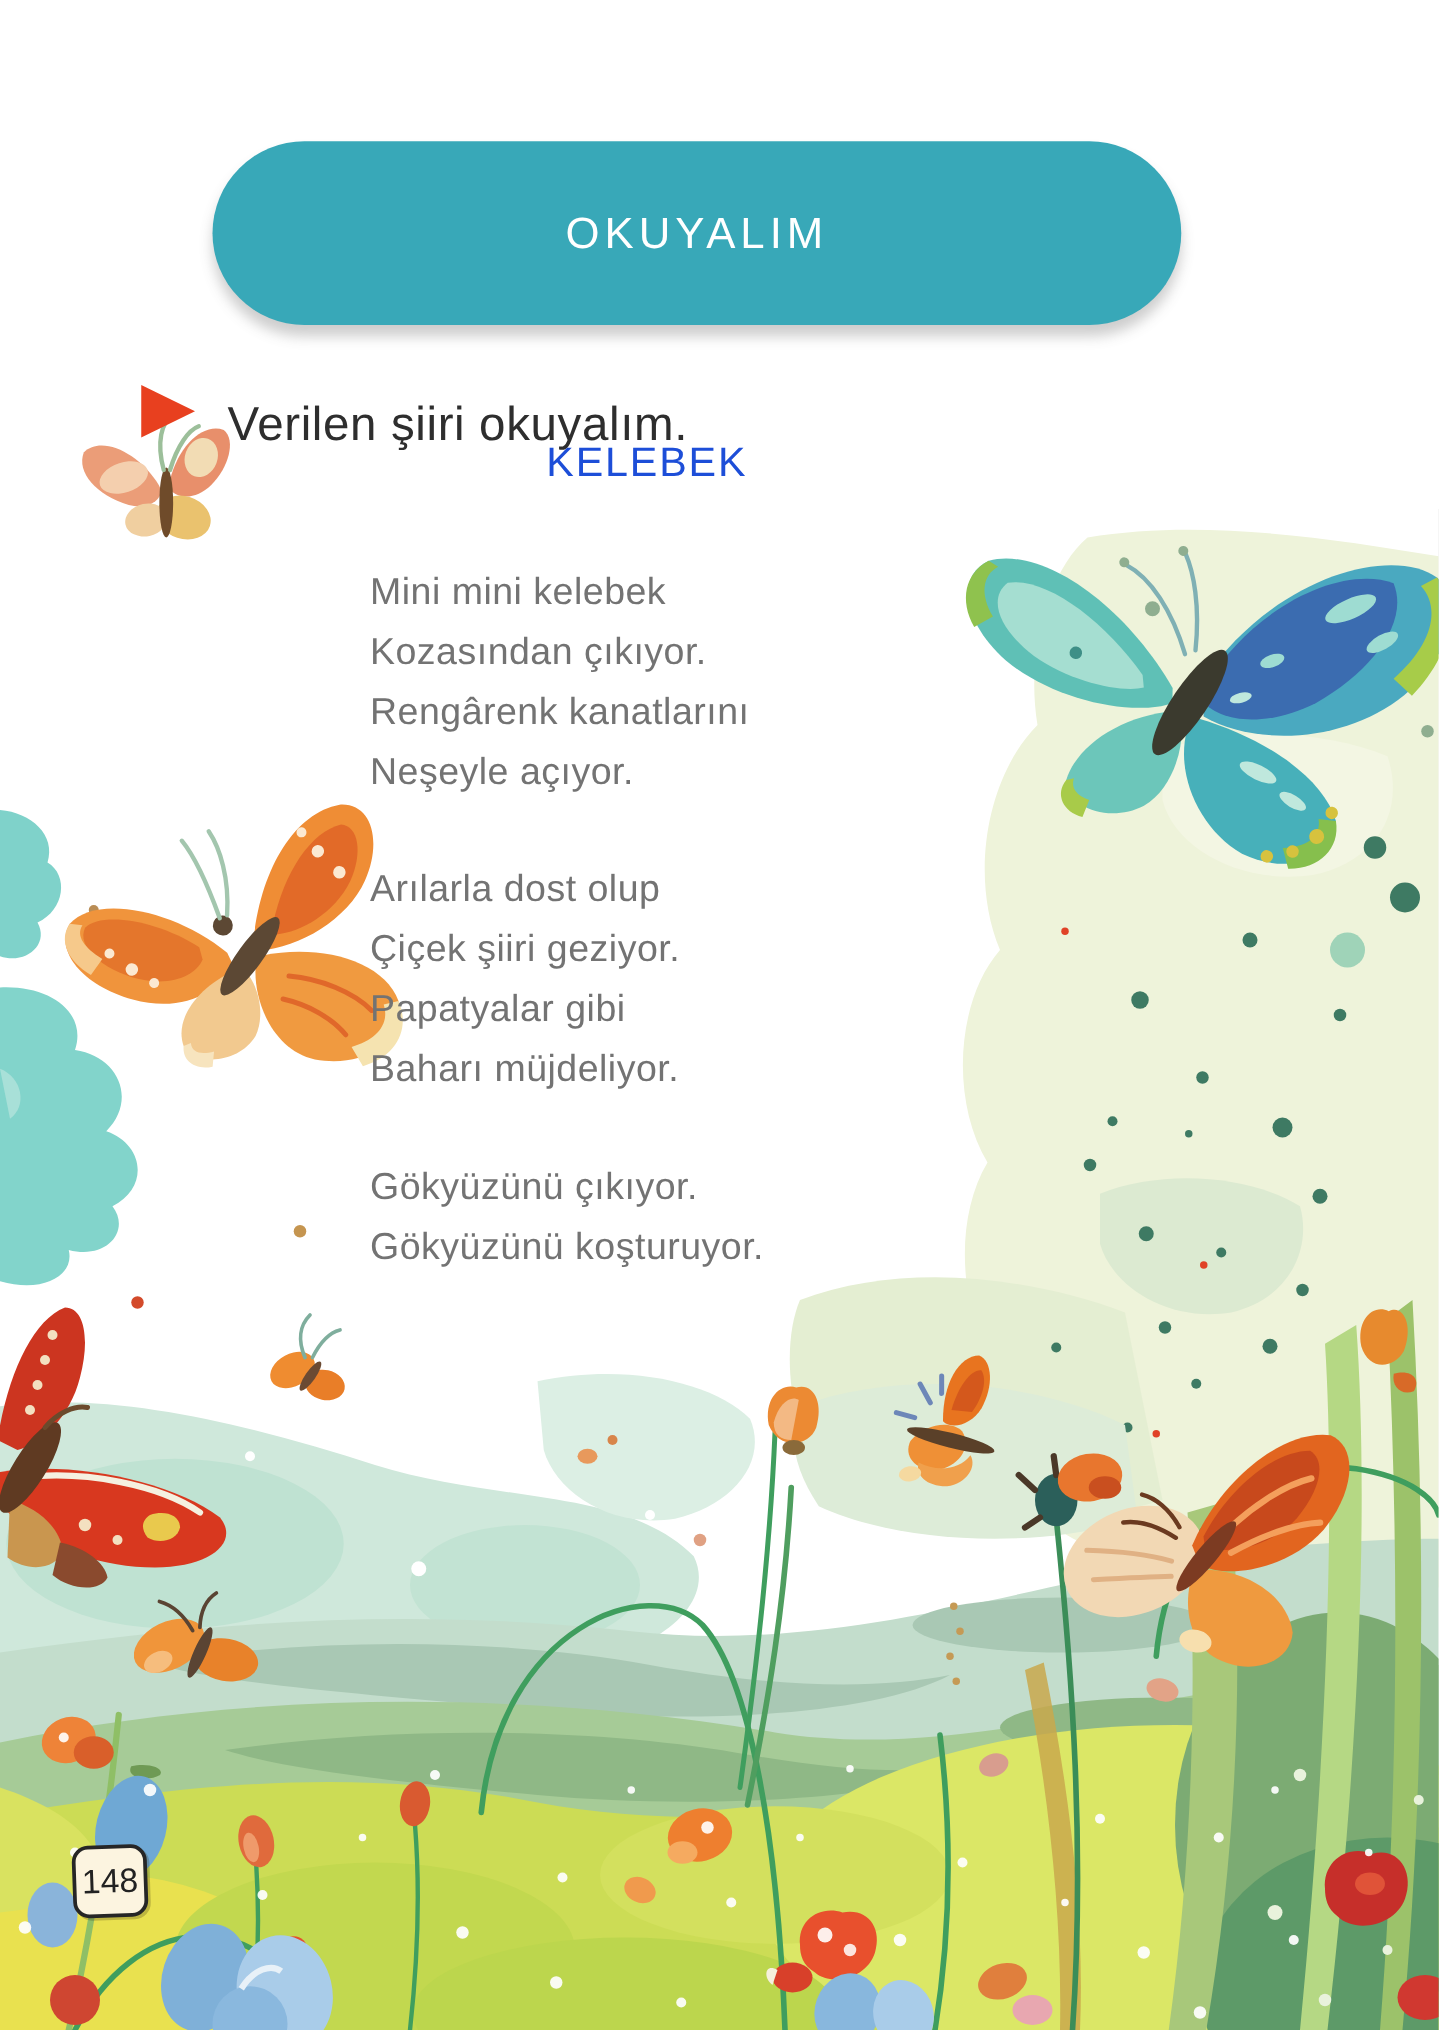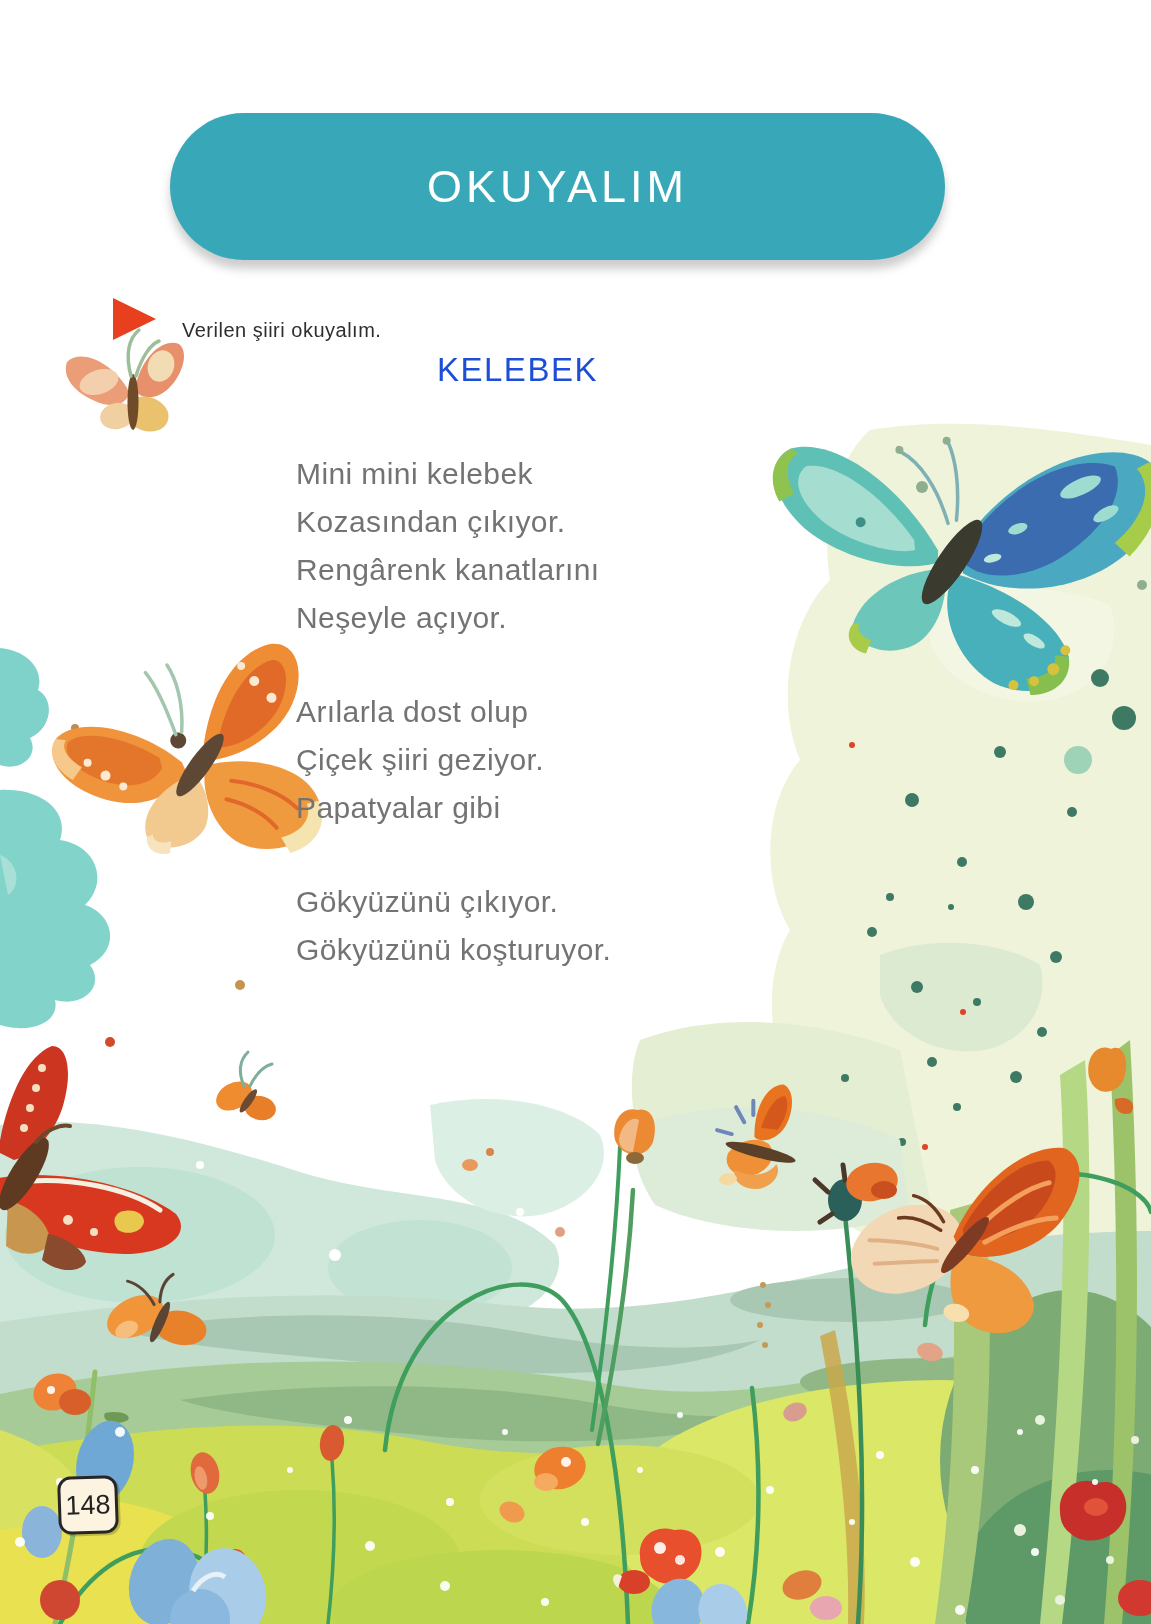--- a/index.html
+++ b/index.html
@@ -11,33 +11,33 @@
   .art{position:absolute;left:0;top:0;width:1151px;height:1624px;z-index:0;}
   .content{position:absolute;left:0;top:0;width:100%;height:100%;z-index:1;}
 
   .banner{
     position:absolute;left:170px;top:113px;width:775px;height:147px;
     background:#38a8b8;border-radius:90px;
     display:flex;align-items:center;justify-content:center;
     box-shadow:0 9px 10px rgba(90,90,90,0.30);
   }
   .banner-label{
-    color:#ffffff;font-size:45px;font-weight:400;letter-spacing:4px;
+    color:#ffffff;font-size:35px;font-weight:400;letter-spacing:4px;
   }
 
   .instruction{
     position:absolute;left:113px;top:295px;display:flex;align-items:center;gap:26px;
   }
   .tri{
     width:0;height:0;
     border-left:43px solid #e8401f;
     border-top:21px solid transparent;
     border-bottom:21px solid transparent;
   }
-  .instruction-text{font-size:20px;letter-spacing:0.5px;color:#2e2e2e;margin-top:24px;}
+  .instruction-text{font-size:38px;letter-spacing:0.5px;color:#2e2e2e;margin-top:24px;}
 
   .poem-title{
     position:absolute;left:437px;top:351px;
     font-size:33px;font-weight:500;letter-spacing:1.5px;color:#1d4ed8;
   }
 
   .poem{position:absolute;left:296px;top:450px;}
   .stanza{margin-bottom:46px;}
   .poem-line{font-size:30px;line-height:48px;letter-spacing:0.4px;color:#737373;white-space:nowrap;}
 
@@ -464,20 +464,21 @@
       <div class="stanza">
         <div class="poem-line">Mini mini kelebek</div>
         <div class="poem-line">Kozasından çıkıyor.</div>
         <div class="poem-line">Rengârenk kanatlarını</div>
         <div class="poem-line">Neşeyle açıyor.</div>
       </div>
       <div class="stanza">
         <div class="poem-line">Arılarla dost olup</div>
         <div class="poem-line">Çiçek şiiri geziyor.</div>
         <div class="poem-line">Papatyalar gibi</div>
+        <div class="poem-line">Baharı müjdeliyor.</div>
       </div>
       <div class="stanza">
         <div class="poem-line">Gökyüzünü çıkıyor.</div>
         <div class="poem-line">Gökyüzünü koşturuyor.</div>
       </div>
     </div>
 
     <div class="page-badge">
       <span class="page-number">148</span>
     </div>

